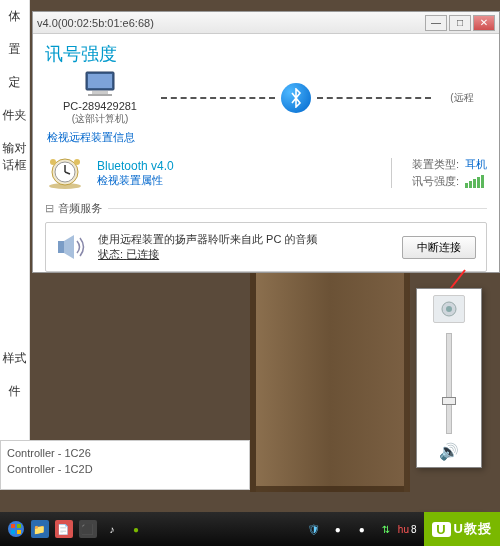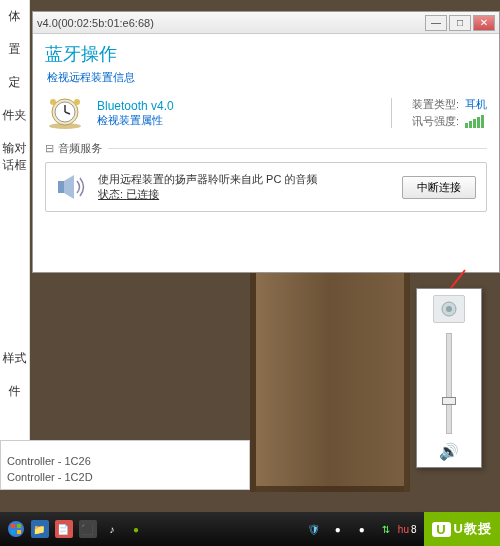--- a/index.html
+++ b/index.html
@@ -60,21 +60,21 @@
 .vol-popup { position: absolute; right: 18px; top: 288px; width: 66px; height: 180px; background: #fff; border: 1px solid #888; box-shadow: 2px 2px 6px rgba(0,0,0,0.3); display: flex; flex-direction: column; align-items: center; padding: 6px 0; }
 .vol-dev { width: 32px; height: 28px; background: #e8ecef; border: 1px solid #ccc; border-radius: 2px; display: flex; align-items: center; justify-content: center; margin-bottom: 6px; }
 .vol-track { width: 6px; flex: 1; background: #ddd; border: 1px solid #bbb; position: relative; margin: 4px 0; }
 .vol-thumb { position: absolute; left: -5px; width: 14px; height: 8px; background: #eee; border: 1px solid #888; bottom: 28px; }
 .vol-spk { color: #3aa0dd; font-size: 16px; margin-top: 4px; }
 
 .mixer-popup { position: absolute; right: 18px; top: 472px; width: 66px; height: 22px; background: #fff; border: 1px solid #888; box-shadow: 2px 2px 6px rgba(0,0,0,0.3); display: flex; align-items: center; justify-content: center; font-size: 11px; margin-top: 42px; }
 .mixer-popup span { color: #0066cc; cursor: pointer; }
 .mixer-popup .u { text-decoration: underline; }
 
-.behind { position: absolute; left: 0; top: 440px; width: 250px; height: 50px; background: #fff; border: 1px solid #ccc; font-size: 11px; color: #555; padding: 12px 6px; }
+.behind { position: absolute; left: 0; top: 440px; width: 250px; height: 50px; background: #fff; border: 1px solid #ccc; font-size: 11px; color: #555; padding: 4px 6px; }
 .behind div { padding: 2px 0; }
 
 .wood { position: absolute; left: 250px; top: 262px; width: 160px; height: 230px; background: linear-gradient(90deg, #8b6f4e, #6b5236, #7a5f42); border: 6px solid rgba(60,40,20,0.7); }
 
 .taskbar { position: absolute; left: 0; bottom: 0; width: 500px; height: 34px; background: linear-gradient(#2a2a2a, #0a0a0a); display: flex; align-items: center; padding: 0 4px; color: #fff; font-size: 10px; }
 .taskbar .ico { width: 18px; height: 18px; margin: 0 3px; display: flex; align-items: center; justify-content: center; border-radius: 2px; cursor: pointer; }
 .taskbar .spacer { flex: 1; }
 .taskbar .watermark { position: absolute; right: 0; bottom: 0; height: 34px; background: #7ab800; color: #fff; padding: 0 8px; display: flex; align-items: center; font-size: 13px; font-weight: bold; letter-spacing: 1px; }
 .taskbar .watermark .u { background: #fff; color: #7ab800; border-radius: 3px; padding: 0 4px; margin-right: 3px; font-weight: bold; }
 .taskbar .time { margin: 0 6px; }
@@ -97,22 +97,44 @@
 
 <div class="main-window">
   <div class="titlebar">
     <span>v4.0(00:02:5b:01:e6:68)</span>
     <span class="spacer"></span>
     <span class="winbtn">—</span>
     <span class="winbtn">□</span>
     <span class="winbtn close">✕</span>
   </div>
   <div class="content">
-    <div class="page-title">蓝牙操作</div>
-
+    <div class="page-title">讯号强度</div>
+
+    <div class="row1">
+      <div class="pc-block">
+        <div class="pc-icon">
+          <svg viewBox="0 0 36 28">
+              <rect x="4" y="2" width="28" height="18" rx="1" fill="#3b5d8a" stroke="#2a4163"></rect>
+              <rect x="6" y="4" width="24" height="14" fill="#7da3d9"></rect>
+              <rect x="10" y="21" width="16" height="3" fill="#ccc"></rect>
+              <rect x="6" y="24" width="24" height="2" fill="#aaa"></rect>
+            </svg>
+        </div>
+        <div class="pc-name">PC-289429281</div>
+        <div class="pc-sub">(这部计算机)</div>
+      </div>
+      <div class="dashes"></div>
+      <div class="bt-icon">
+        <svg width="14" height="20" viewBox="0 0 14 20">
+            <path d="M3 5 L11 15 L7 19 L7 1 L11 5 L3 15" stroke="#fff" stroke-width="1.6" fill="none"></path>
+          </svg>
+      </div>
+      <div class="dashes"></div>
+      <div class="trail">(远程</div>
+    </div>
 
     <div class="link1">检视远程装置信息</div>
 
     <div class="row2">
       <div class="clock-icon">
         <svg viewBox="0 0 40 34">
             <ellipse cx="20" cy="30" rx="16" ry="3" fill="#d8c48a"></ellipse>
             <circle cx="20" cy="16" r="13" fill="#f0e8d0" stroke="#c0a040"></circle>
             <circle cx="20" cy="16" r="10" fill="#fff" stroke="#999"></circle>
             <line x1="20" y1="16" x2="20" y2="9" stroke="#333" stroke-width="1.5"></line>

